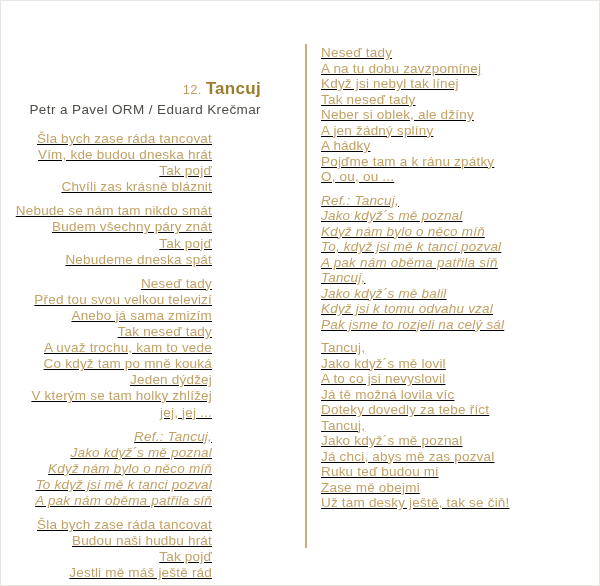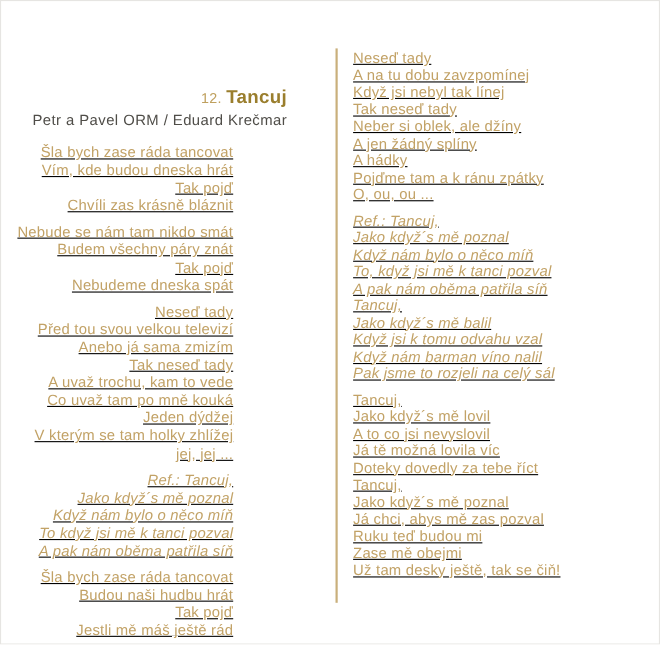--- a/index.html
+++ b/index.html
@@ -108,21 +108,21 @@
           <div class="lyric-line">Budem všechny páry znát</div>
           <div class="lyric-line">Tak pojď</div>
           <div class="lyric-line">Nebudeme dneska spát</div>
         </div>
         <div class="stanza">
           <div class="lyric-line">Neseď tady</div>
           <div class="lyric-line">Před tou svou velkou televizí</div>
           <div class="lyric-line">Anebo já sama zmizím</div>
           <div class="lyric-line">Tak neseď tady</div>
           <div class="lyric-line">A uvaž trochu, kam to vede</div>
-          <div class="lyric-line">Co uvaž tam po mně kouká</div>
+          <div class="lyric-line">Co když tam po mně kouká</div>
           <div class="lyric-line">Jeden dýdžej</div>
           <div class="lyric-line">V kterým se tam holky zhlížej</div>
           <div class="lyric-line">jej, jej ...</div>
         </div>
         <div class="stanza italic">
           <div class="lyric-line">Ref.: Tancuj,</div>
           <div class="lyric-line">Jako když´s mě poznal</div>
           <div class="lyric-line">Když nám bylo o něco míň</div>
           <div class="lyric-line">To když jsi mě k tanci pozval</div>
           <div class="lyric-line">A pak nám oběma patřila síň</div>
@@ -152,21 +152,20 @@
       </div>
       <div class="stanza italic">
         <div class="lyric-line">Ref.: Tancuj,</div>
         <div class="lyric-line">Jako když´s mě poznal</div>
         <div class="lyric-line">Když nám bylo o něco míň</div>
         <div class="lyric-line">To, když jsi mě k tanci pozval</div>
         <div class="lyric-line">A pak nám oběma patřila síň</div>
         <div class="lyric-line">Tancuj,</div>
         <div class="lyric-line">Jako když´s mě balil</div>
         <div class="lyric-line">Když jsi k tomu odvahu vzal</div>
-        <div class="lyric-line">Když nám barman víno nalil</div>
         <div class="lyric-line">Pak jsme to rozjeli na celý sál</div>
       </div>
       <div class="stanza">
         <div class="lyric-line">Tancuj,</div>
         <div class="lyric-line">Jako když´s mě lovil</div>
         <div class="lyric-line">A to co jsi nevyslovil</div>
         <div class="lyric-line">Já tě možná lovila víc</div>
         <div class="lyric-line">Doteky dovedly za tebe říct</div>
         <div class="lyric-line">Tancuj,</div>
         <div class="lyric-line">Jako když´s mě poznal</div>

